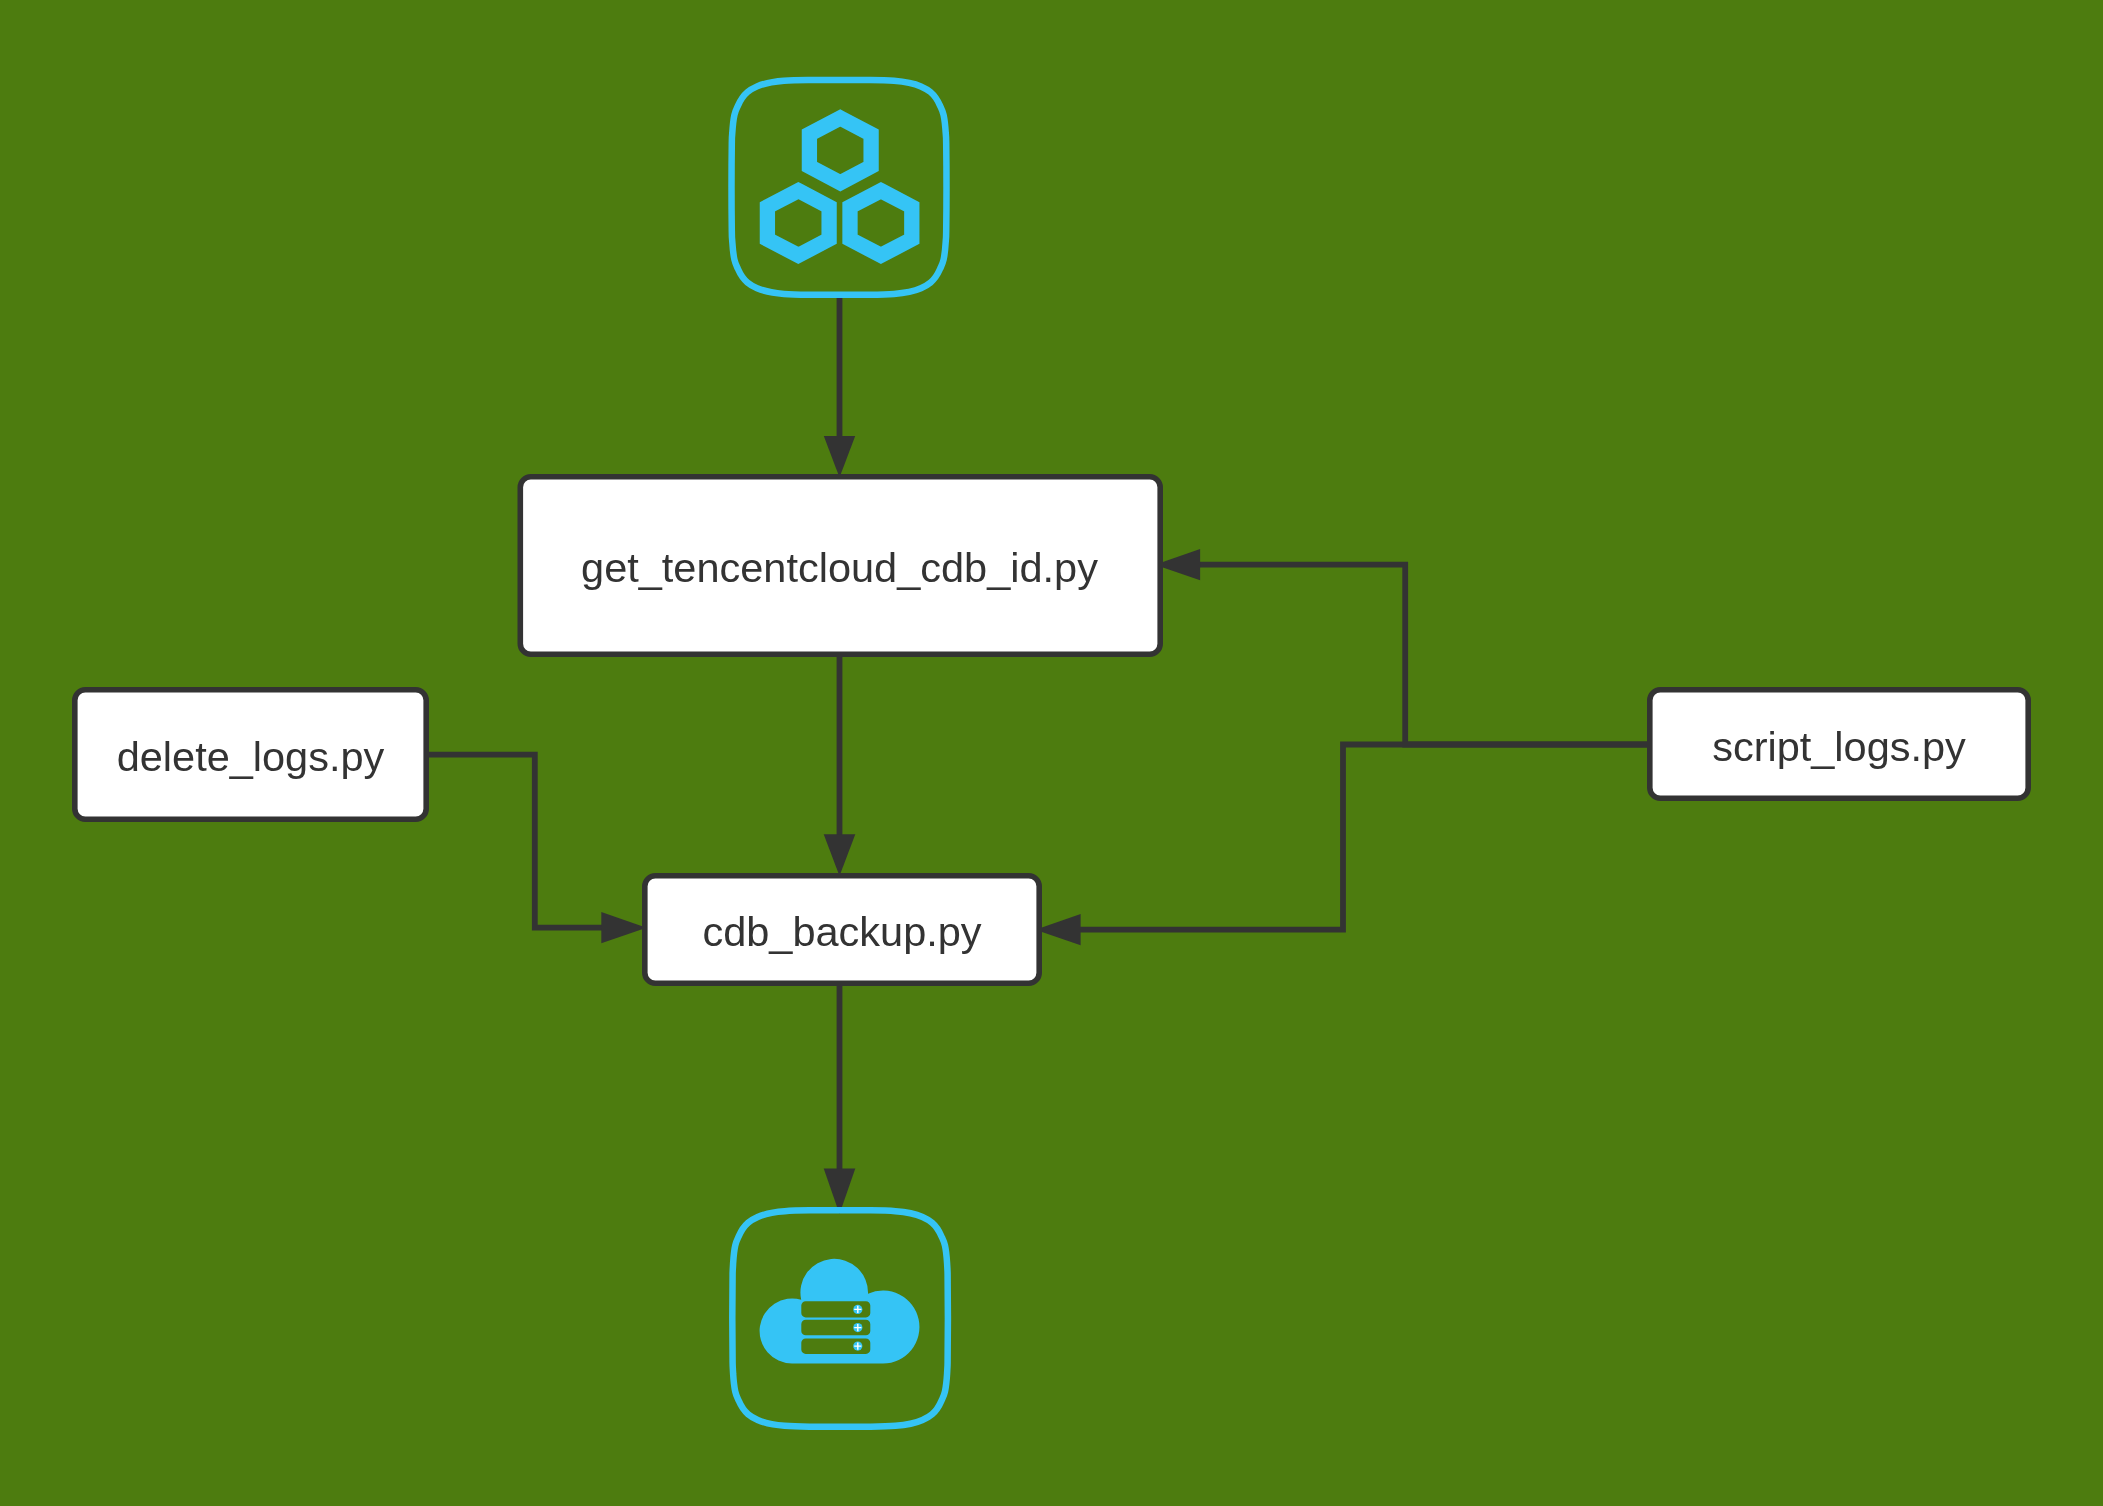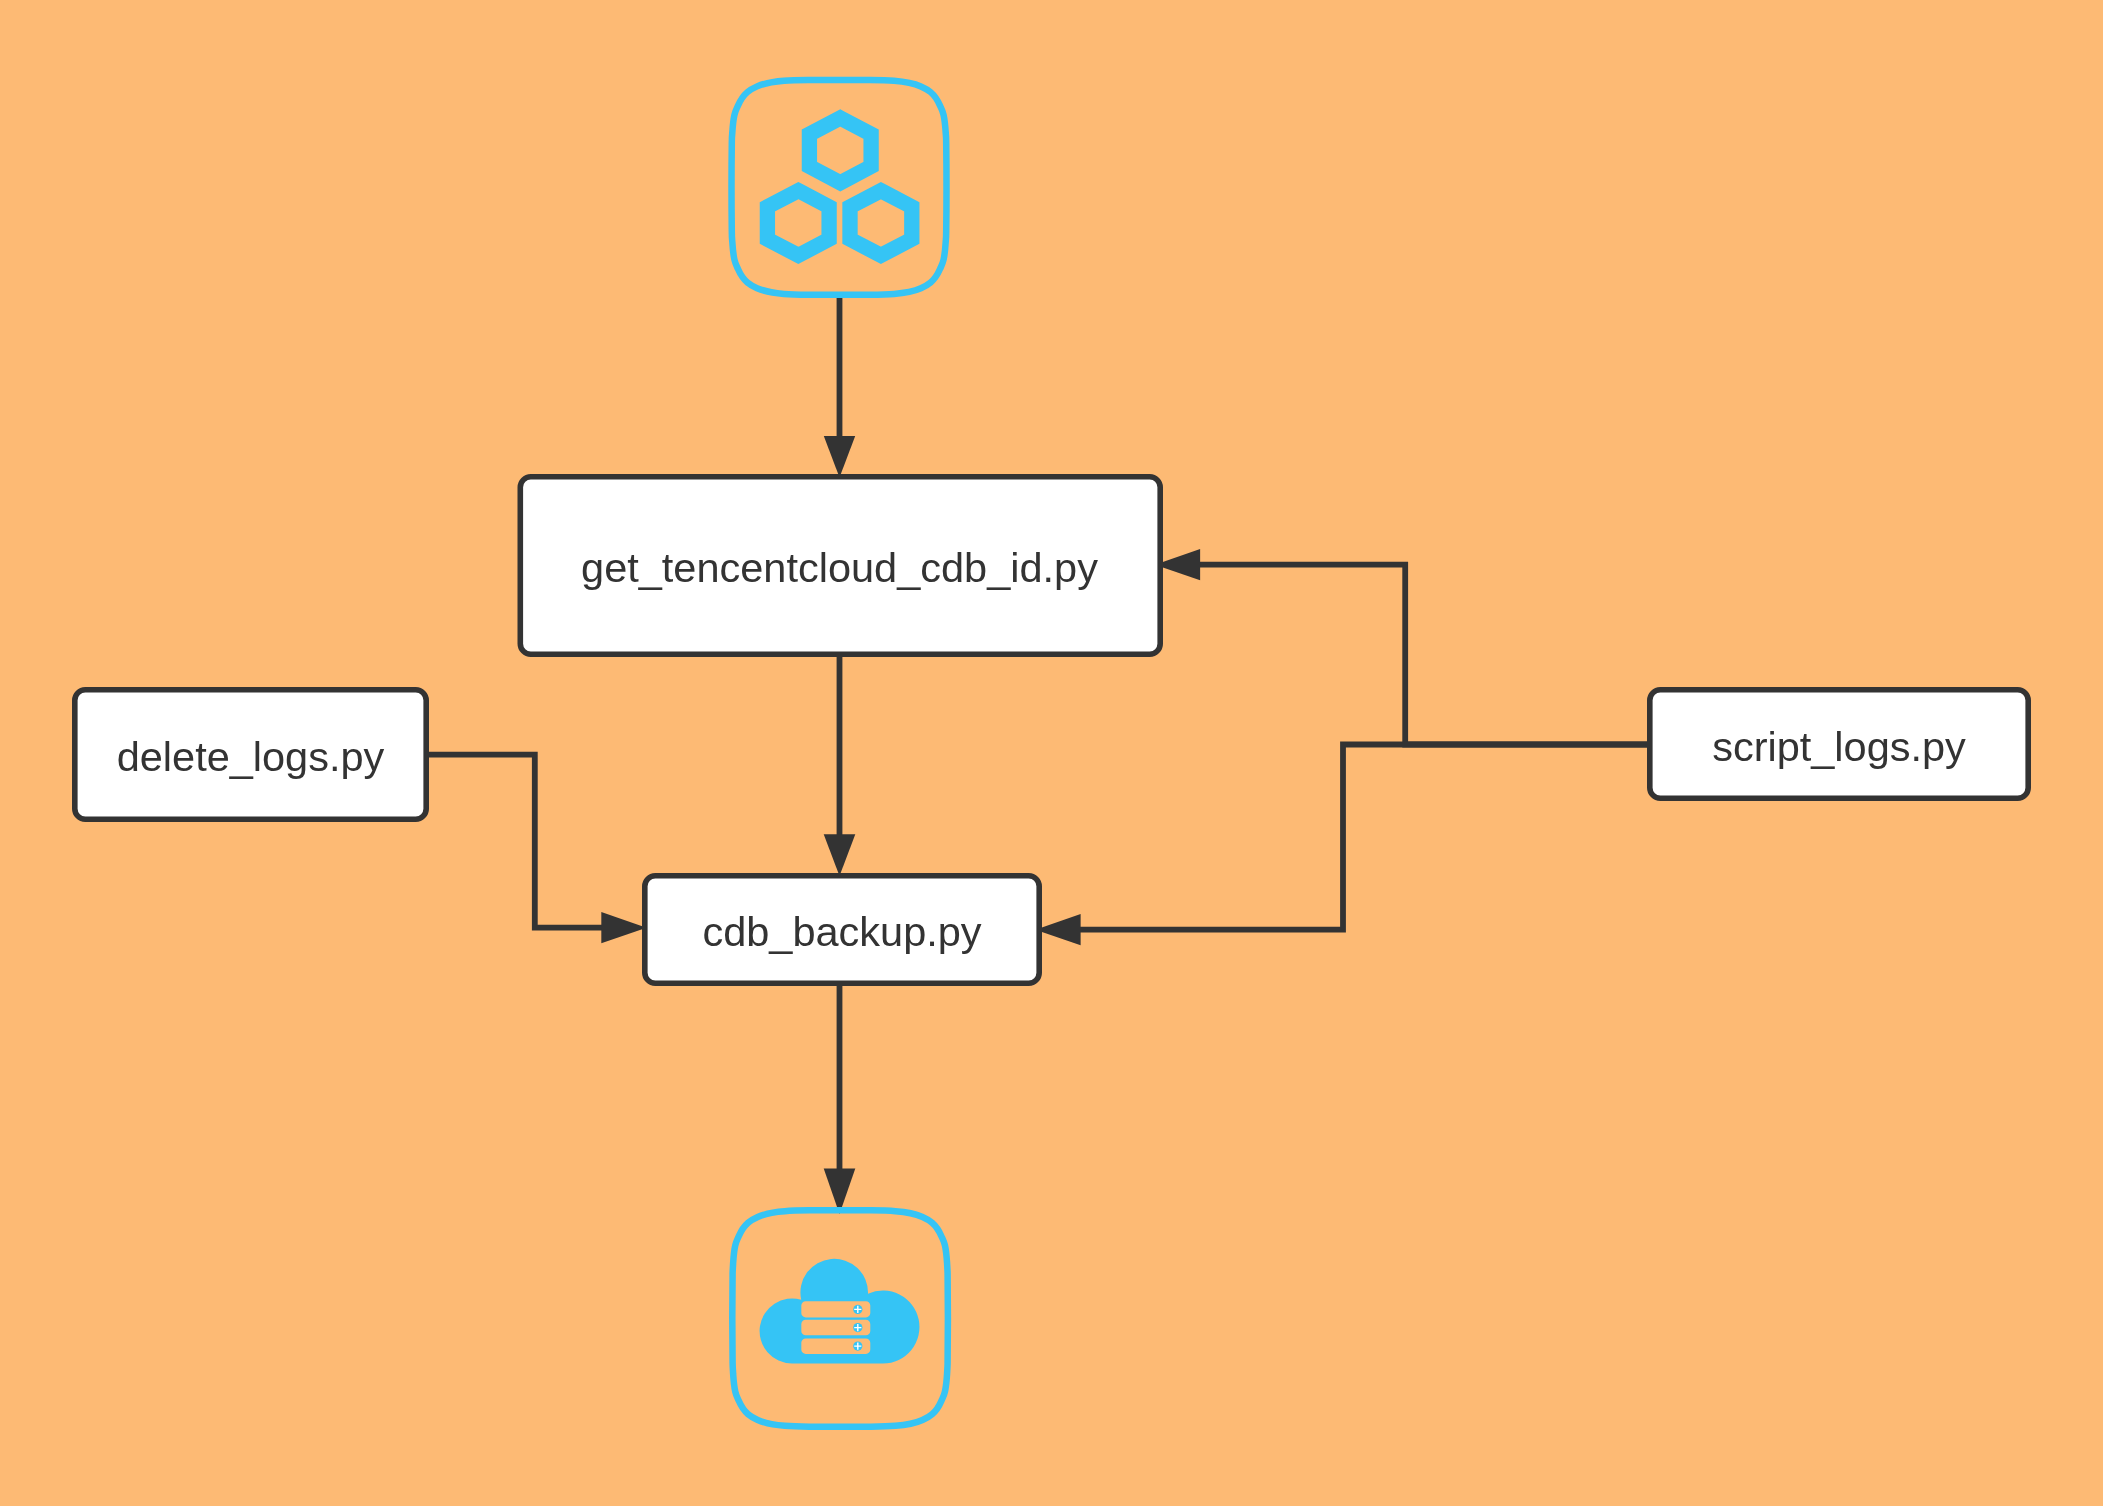--- a/index.html
+++ b/index.html
@@ -1,18 +1,18 @@
 <!DOCTYPE html>
 <html><head>
 <meta charset="utf-8">
 <title>Flowchart</title>
 <style>
   html,body{margin:0;padding:0;background:#ffffff;}
   body{width:2103px;height:1506px;overflow:hidden;font-family:"Liberation Sans",sans-serif;}
-  #stage{position:relative;width:2103px;height:1506px;background:#fdba74;}
+  #stage{position:relative;width:2103px;height:1506px;background:#4d7c0f;}
   svg text{-webkit-font-smoothing:antialiased;}
   svg.diagram{position:absolute;left:0;top:0;width:2103px;height:1506px;display:block;transform:translateZ(0);}
   .node-rect{fill:#ffffff;stroke:#333333;stroke-width:5.6;}
   .node-label{fill:#333333;paint-order:stroke;font-family:"Liberation Sans",sans-serif;font-size:41.5px;text-anchor:middle;}
   .edge-path{fill:none;stroke:#333333;stroke-width:5.8;stroke-linecap:butt;stroke-linejoin:miter;}
   .arrow-head{fill:#333333;stroke:none;}
 </style>
 </head>
 <body>
 

